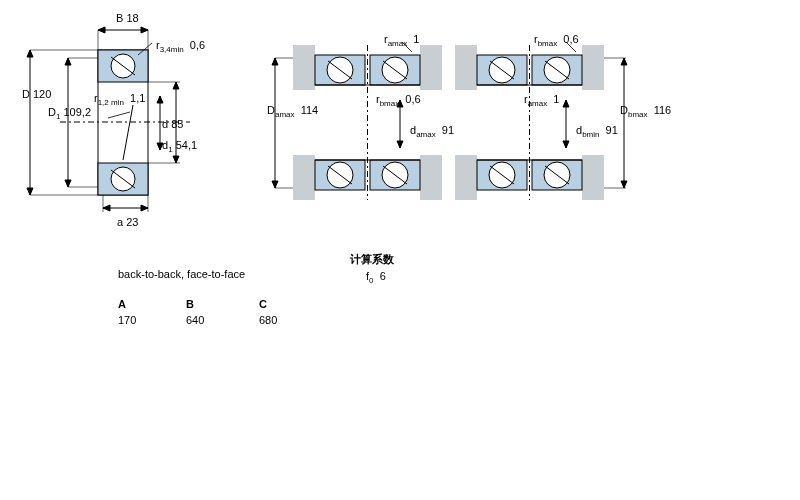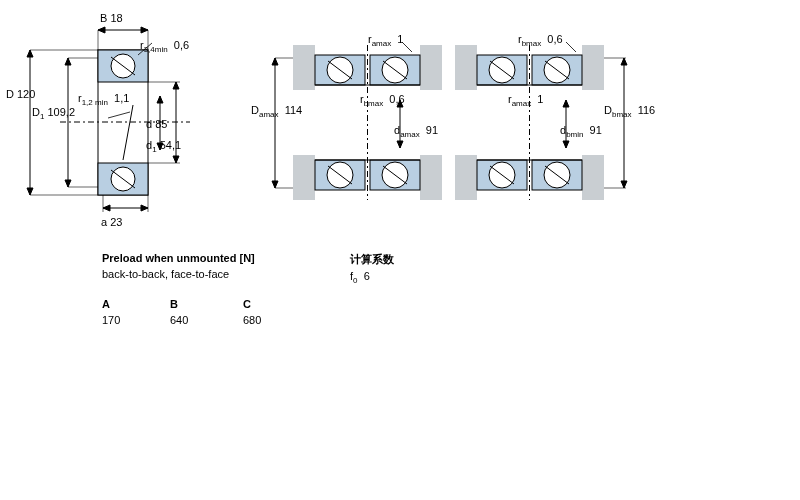--- a/index.html
+++ b/index.html
@@ -2,21 +2,21 @@
 <html><head>
 <meta charset="utf-8">
 <style>
   html,body{margin:0;padding:0;}
   body{
     width:800px;height:500px;background:#ffffff;
     font-family:"Liberation Sans", sans-serif;
     color:#000;position:relative;overflow:hidden;
   }
   .stage{position:absolute;left:0;top:0;width:800px;height:500px;}
-  .lbl{position:absolute;font-size:11px;line-height:12px;white-space:nowrap;}
+  .lbl{position:absolute;font-size:11px;line-height:12px;white-space:nowrap;margin-left:16px;}
   .lbl .sub{font-size:8px;vertical-align:sub;}
   svg{position:absolute;left:0;top:0;overflow:visible;}
   .bold{font-weight:bold;}
   .title{position:absolute;font-size:11px;font-weight:bold;}
 </style>
 </head>
 <body>
 
 <div class="stage">
 
@@ -163,21 +163,20 @@
   <div class="lbl" style="left:518px;top:33px;"><span>r</span><span class="sub">bmax</span>&nbsp;&nbsp;<span>0,6</span></div>
 
   <div class="lbl" style="left:251px;top:104px;"><span>D</span><span class="sub">amax</span>&nbsp;&nbsp;<span>114</span></div>
   <div class="lbl" style="left:360px;top:93px;"><span>r</span><span class="sub">bmax</span>&nbsp;&nbsp;<span>0,6</span></div>
   <div class="lbl" style="left:394px;top:124px;"><span>d</span><span class="sub">amax</span>&nbsp;&nbsp;<span>91</span></div>
 
   <div class="lbl" style="left:508px;top:93px;"><span>r</span><span class="sub">amax</span>&nbsp;&nbsp;<span>1</span></div>
   <div class="lbl" style="left:604px;top:104px;"><span>D</span><span class="sub">bmax</span>&nbsp;&nbsp;<span>116</span></div>
   <div class="lbl" style="left:560px;top:124px;"><span>d</span><span class="sub">bmin</span>&nbsp;&nbsp;<span>91</span></div>
 
-  <div class="title" style="left:102px;top:252px;">Preload when unmounted  [N]</div>
   <div class="lbl" style="left:102px;top:268px;">back-to-back, face-to-face</div>
 
   <div class="lbl bold" style="left:102px;top:298px;">A</div>
   <div class="lbl bold" style="left:170px;top:298px;">B</div>
   <div class="lbl bold" style="left:243px;top:298px;">C</div>
 
   <div class="lbl" style="left:102px;top:314px;">170</div>
   <div class="lbl" style="left:170px;top:314px;">640</div>
   <div class="lbl" style="left:243px;top:314px;">680</div>
 

